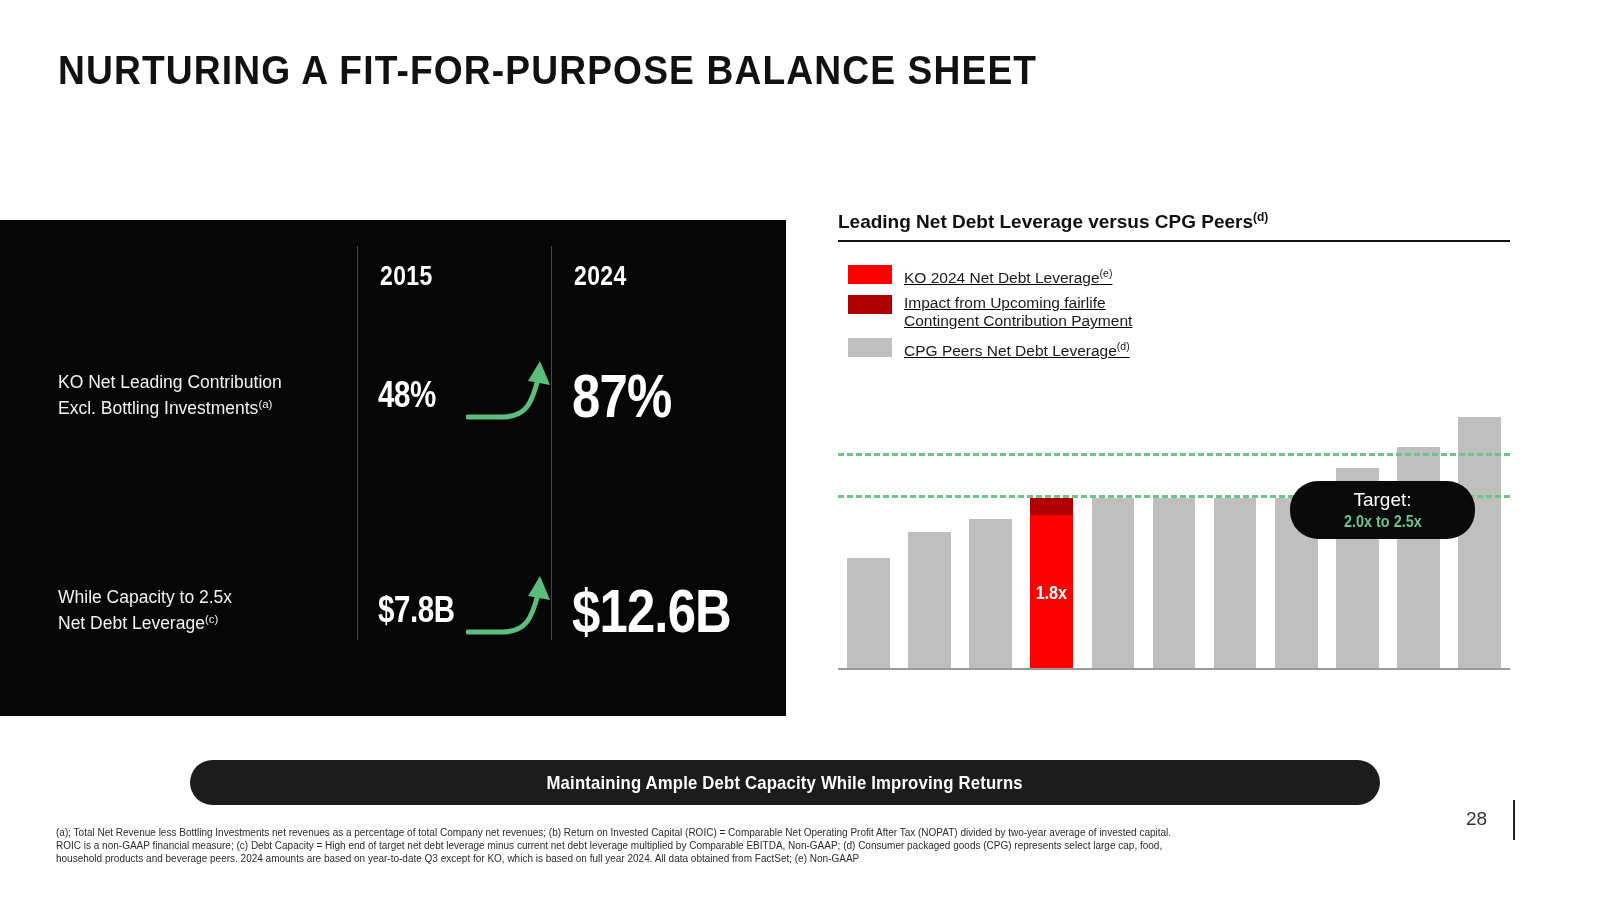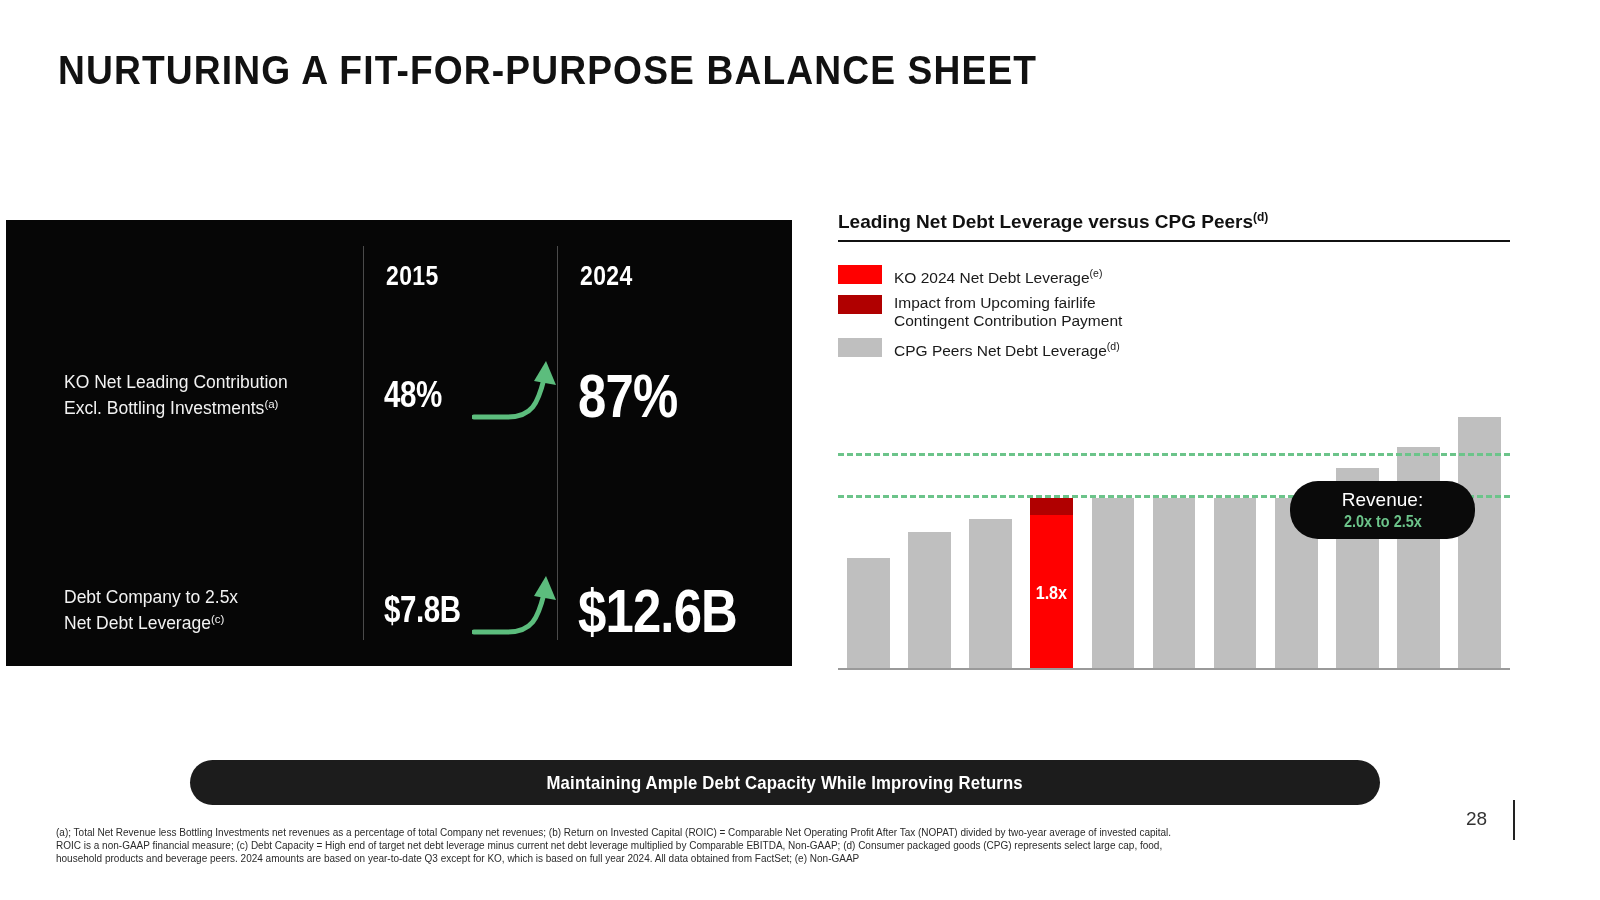--- a/index.html
+++ b/index.html
@@ -9,21 +9,21 @@
   .slide-title{
     position:absolute;left:58px;top:48px;
     font-family:"Liberation Sans",sans-serif;
     font-size:40px;font-weight:bold;letter-spacing:1.2px;
     color:#111111;white-space:nowrap;
     transform:scaleX(0.93);transform-origin:left center;
   }
 
   
   .left-panel{
-    position:absolute;left:6px;top:220px;width:786px;height:446px;
+    position:absolute;left:0;top:220px;width:786px;height:496px;
     background:#060606;
   }
   .col-div{position:absolute;top:26px;width:1px;height:394px;background:#4a4a4a;}
   .col-div.d1{left:357px;}
   .col-div.d2{left:551px;}
 
   .year-head{
     position:absolute;top:40px;color:#ffffff;
     font-size:28px;font-weight:bold;letter-spacing:0.5px;
     transform:scaleX(0.82);transform-origin:left center;
@@ -58,21 +58,21 @@
 
   
   .chart-area{position:absolute;left:838px;top:210px;width:672px;height:460px;}
   .chart-title{
     position:absolute;left:0;top:0;font-size:19px;font-weight:bold;color:#111;
     white-space:nowrap;
   }
   .chart-title sup{font-size:12px;vertical-align:super;}
   .chart-rule{position:absolute;left:0;top:30px;width:672px;height:2px;background:#111;}
 
-  .legend{position:absolute;left:0;top:54px;}
+  .legend{position:absolute;left:10px;top:54px;text-decoration:underline;}
   .legend-item{display:flex;align-items:flex-start;margin-bottom:7px;}
   .legend-swatch{width:44px;height:19px;flex:0 0 44px;margin-right:12px;margin-top:1px;}
   .legend-text{font-size:15.5px;line-height:18px;color:#1a1a1a;}
   .legend-text sup{font-size:10.5px;vertical-align:super;}
 
   .plot{position:absolute;left:0;top:186px;width:672px;height:274px;}
   .axis-line{position:absolute;left:0;bottom:0;width:672px;height:2px;background:#9a9a9a;}
   .bar{position:absolute;bottom:2px;}
   .bar .seg-main{position:absolute;left:0;bottom:0;width:100%;}
   .bar .seg-top{position:absolute;left:0;width:100%;}
@@ -137,21 +137,21 @@
         <path d="M2,62 L36,62 C60,62 66,48 72,24" fill="none" stroke="#5cbd7d" stroke-width="5" stroke-linecap="round"></path>
         <polygon points="74,6 84,30 62,26" fill="#5cbd7d"></polygon>
       </svg>
     </div>
     <div class="metric-new">87%</div>
   </div>
 
 
   <div class="metric-row r2">
     <div class="metric-label">
-      <span>Debt Company to 2.5x</span><br>
+      <span>While Capacity to 2.5x</span><br>
       <span>Net Debt Leverage</span><sup>(c)</sup>
     </div>
     <div class="metric-old">$7.8B</div>
     <div class="arrow-wrap">
       <svg width="100" height="80" viewBox="0 0 100 80">
         <path d="M2,62 L36,62 C60,62 66,48 72,24" fill="none" stroke="#5cbd7d" stroke-width="5" stroke-linecap="round"></path>
         <polygon points="74,6 84,30 62,26" fill="#5cbd7d"></polygon>
       </svg>
     </div>
     <div class="metric-new">$12.6B</div>
@@ -218,21 +218,21 @@
         <div class="bar" style="left: 620.073px; width: 42.7636px; height: 250.75px;">
           <div class="seg-main" style="height: 250.75px; background: rgb(191, 191, 191);"></div>
         </div>
       </div>
     <div id="reflines-layer">
         <div class="target-line" style="bottom: 214.5px; border-top-color: rgb(108, 196, 138);"></div>
         <div class="target-line" style="bottom: 172px; border-top-color: rgb(108, 196, 138);"></div>
       </div>
 
     <div class="target-pill" style="left:452px;top:85px;width:185px;height:58px;">
-      <span class="t1">Revenue:</span>
+      <span class="t1">Target:</span>
       <span class="t2">2.0x to 2.5x</span>
     </div>
   </div>
 </div>
 
 <div class="banner">
   <span class="banner-text">Maintaining Ample Debt Capacity While Improving Returns</span>
 </div>
 
 <div class="footnotes">

